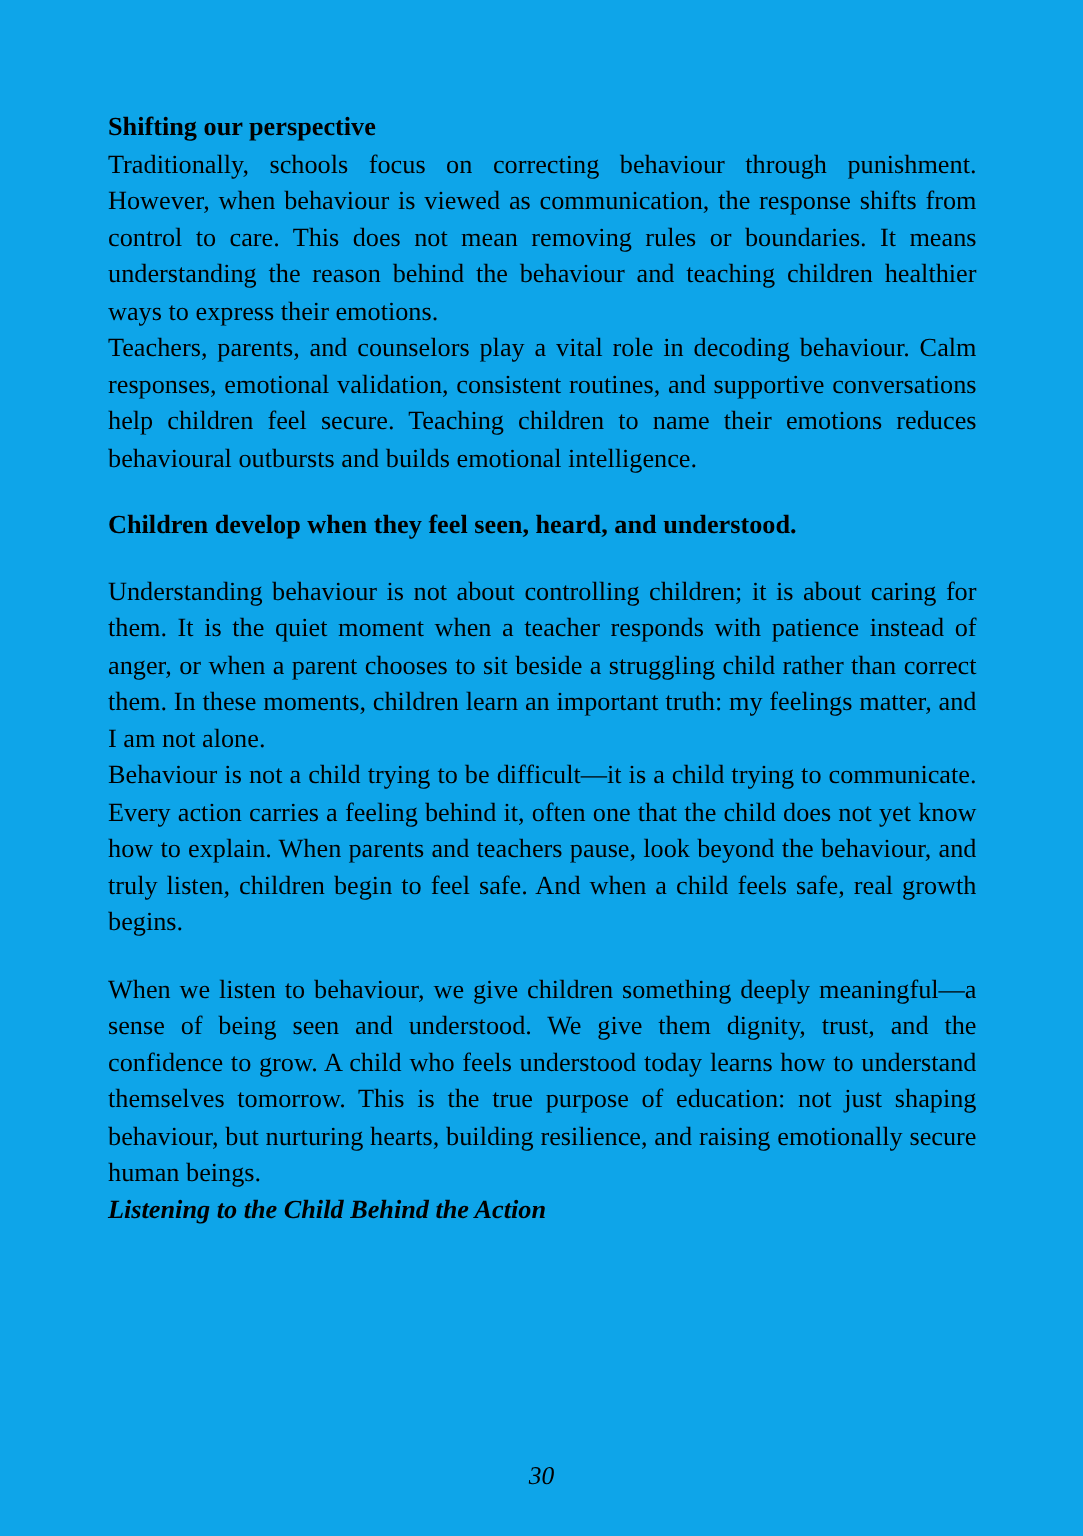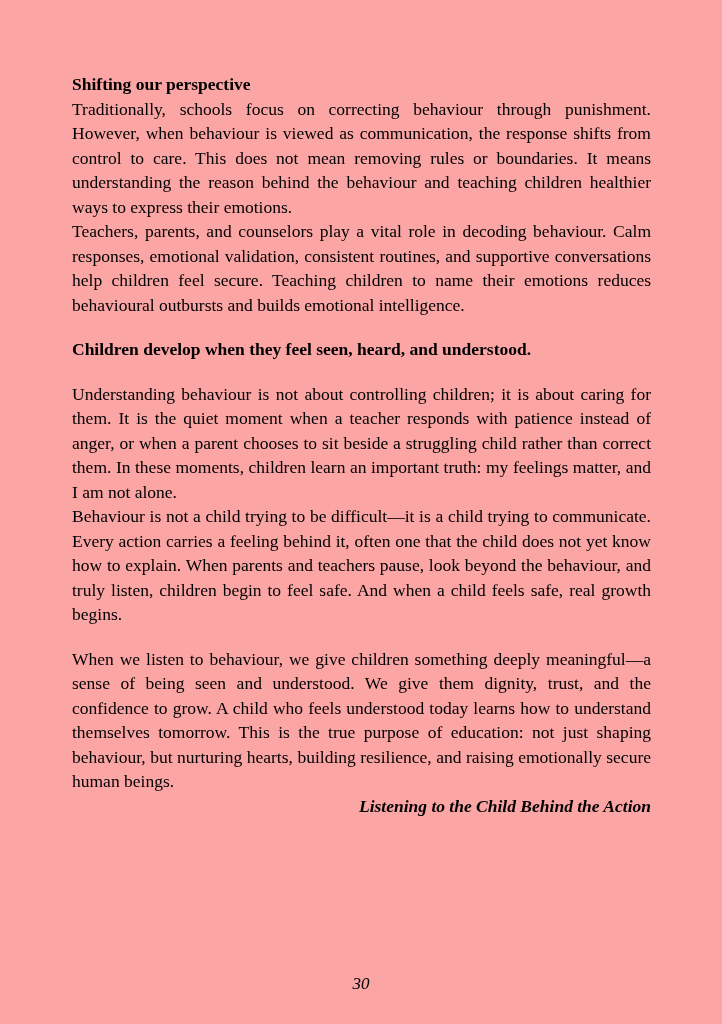--- a/index.html
+++ b/index.html
@@ -6,42 +6,42 @@
   html, body {
     width: 722px;
     height: 1024px;
     background: #ffffff;
     overflow: hidden;
   }
   .page {
     position: relative;
     width: 722px;
     height: 1024px;
-    background: #fca5a5;
+    background: #0ea5e9;
     font-family: "Liberation Serif", "DejaVu Serif", serif;
     color: #000000;
   }
   .body-text {
     position: absolute;
     left: 72px;
     top: 72px;
     width: 579px;
     font-size: 17.5px;
     line-height: 24.5px;
     text-align: justify;
   }
   .body-text p { margin: 0; }
   .heading {
     font-weight: bold;
     text-align: left;
   }
   .gap { margin-top: 20px !important; }
   .indent-sm { padding-left: 5px; }
   .caption {
-    text-align: right;
+    text-align: left;
     font-weight: bold;
     font-style: italic;
   }
   .footer {
     position: absolute;
     left: 0;
     top: 973px;
     width: 722px;
     text-align: center;
   }

